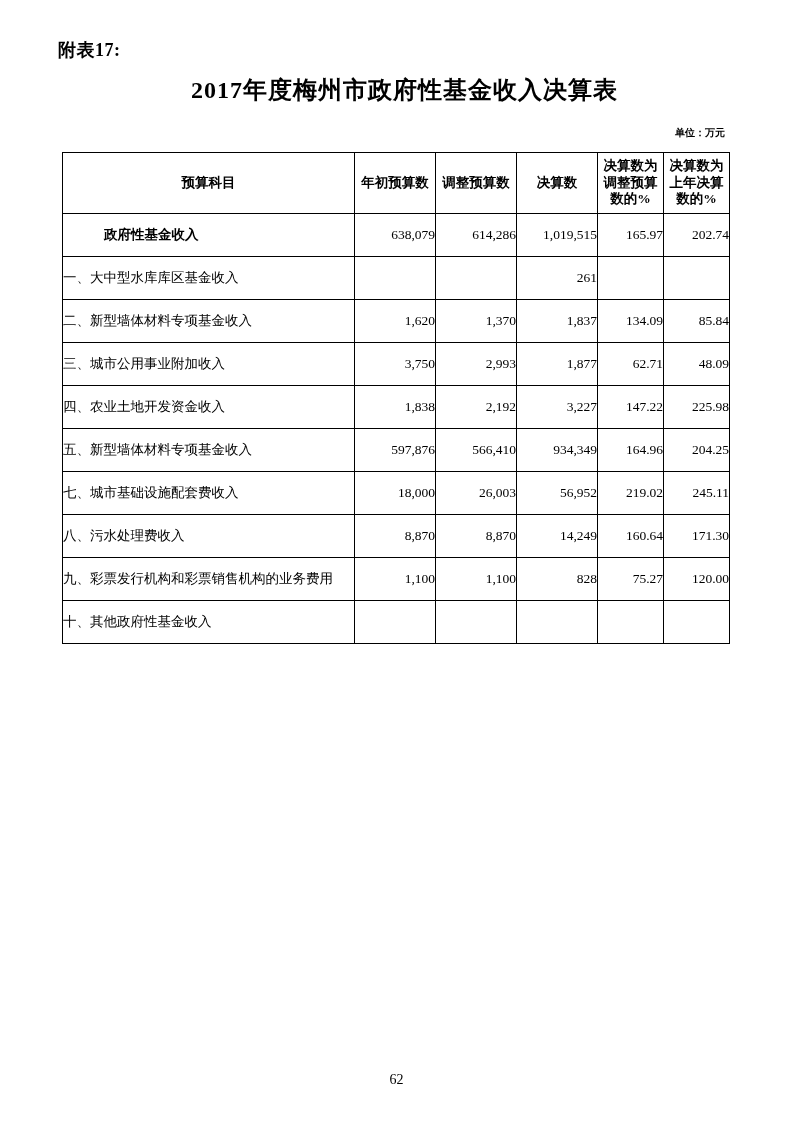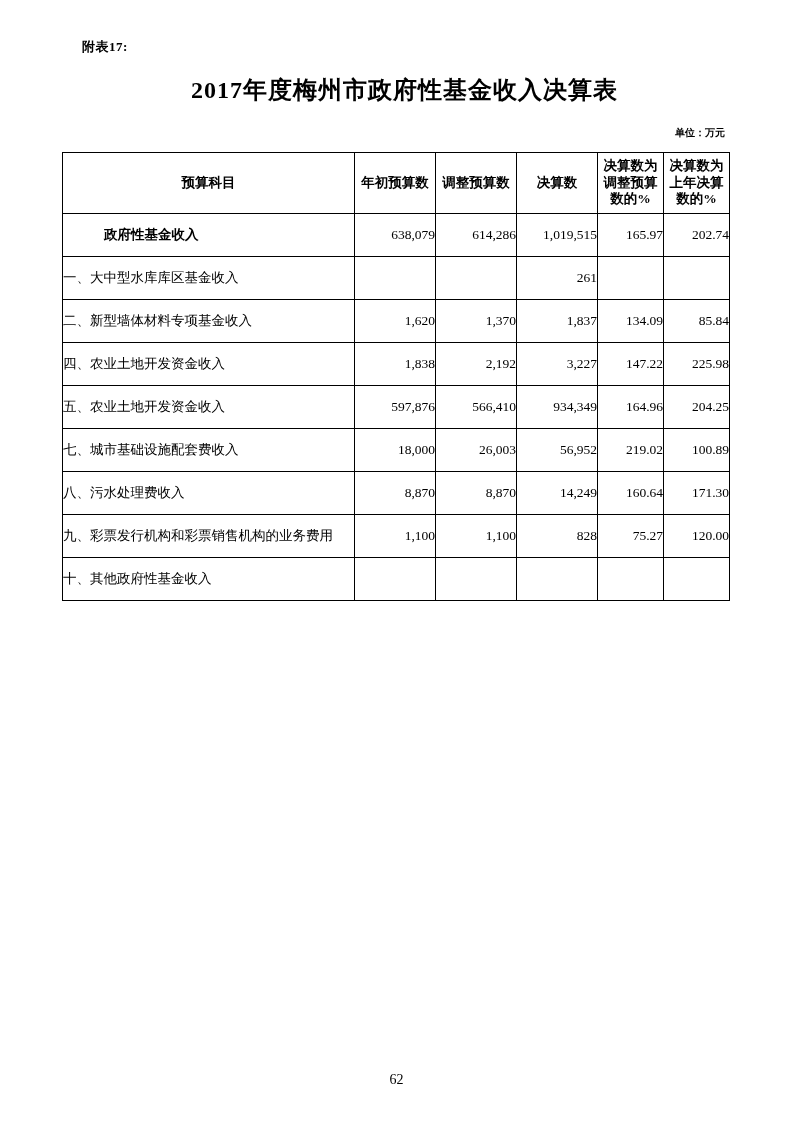--- a/index.html
+++ b/index.html
@@ -18,24 +18,23 @@
   .page {
     position: relative;
     width: 793px;
     height: 1122px;
     box-sizing: border-box;
   }
   .attach-label {
     position: absolute;
     left: 58px;
     top: 38px;
-    font-size: 13px;
+    font-size: 18px;
     font-weight: bold;
     letter-spacing: 0.5px;
-    margin-left: 24px;
   }
   .doc-title {
     position: absolute;
     left: 16px;
     right: 0;
     top: 74px;
     text-align: center;
     font-size: 24px;
     font-weight: bold;
     letter-spacing: 1px;
@@ -156,42 +155,50 @@
         </tr>
         <tr>
           <td class="item">二、新型墙体材料专项基金收入</td>
           <td class="num">1,620</td>
           <td class="num">1,370</td>
           <td class="num">1,837</td>
           <td class="pct">134.09</td>
           <td class="pct">85.84</td>
         </tr>
         <tr>
+          <td class="item">三、城市公用事业附加收入</td>
+          <td class="num">3,750</td>
+          <td class="num">2,993</td>
+          <td class="num">1,877</td>
+          <td class="pct">62.71</td>
+          <td class="pct">48.09</td>
+        </tr>
+        <tr>
           <td class="item">四、农业土地开发资金收入</td>
           <td class="num">1,838</td>
           <td class="num">2,192</td>
           <td class="num">3,227</td>
           <td class="pct">147.22</td>
           <td class="pct">225.98</td>
         </tr>
         <tr>
-          <td class="item">五、农业土地开发资金收入</td>
+          <td class="item">五、新型墙体材料专项基金收入</td>
           <td class="num">597,876</td>
           <td class="num">566,410</td>
           <td class="num">934,349</td>
           <td class="pct">164.96</td>
           <td class="pct">204.25</td>
         </tr>
         <tr>
           <td class="item">七、城市基础设施配套费收入</td>
           <td class="num">18,000</td>
           <td class="num">26,003</td>
           <td class="num">56,952</td>
           <td class="pct">219.02</td>
-          <td class="pct">100.89</td>
+          <td class="pct">245.11</td>
         </tr>
         <tr>
           <td class="item">八、污水处理费收入</td>
           <td class="num">8,870</td>
           <td class="num">8,870</td>
           <td class="num">14,249</td>
           <td class="pct">160.64</td>
           <td class="pct">171.30</td>
         </tr>
         <tr>

